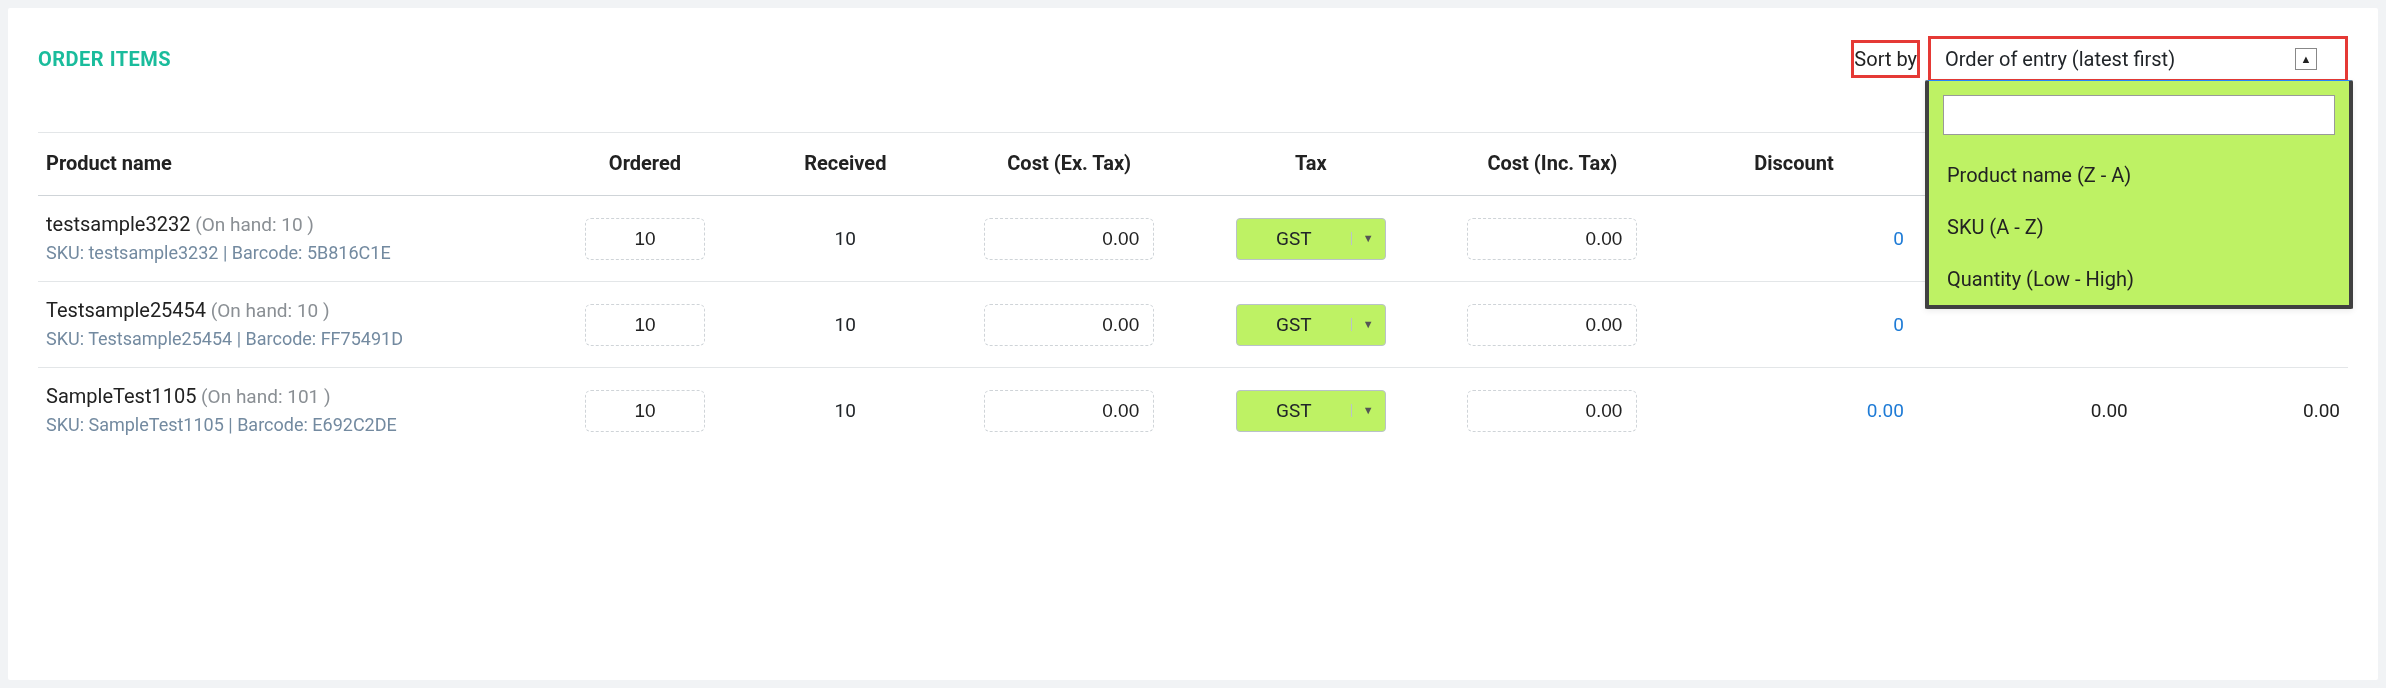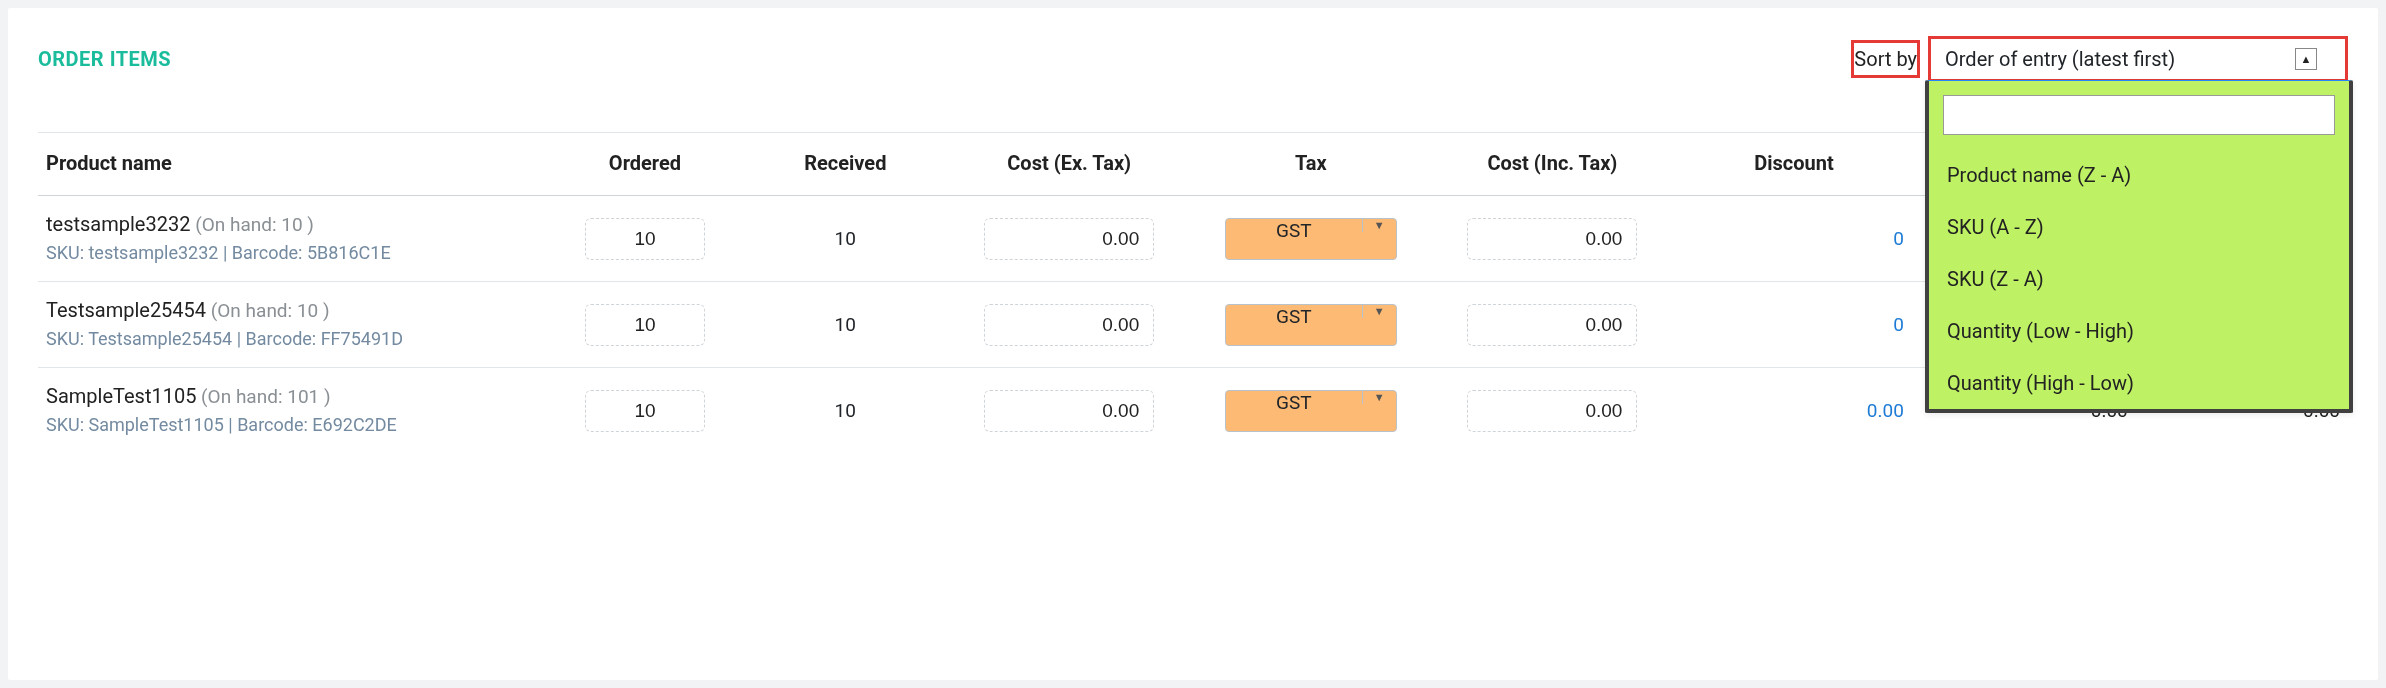--- a/index.html
+++ b/index.html
@@ -149,27 +149,27 @@
     text-align: right;
     padding-right: 14px;
     font-size: 19px;
     color: #222;
     background: #fff;
   }
   .received-val { font-size: 19px; }
 
   .tax-select {
     display: inline-flex;
-    align-items: flex-start;
+    align-items: center;
     border: 1px solid #b9c2c9;
     border-radius: 4px;
     height: 42px;
-    width: 172px;
+    width: 150px;
     overflow: hidden;
-    background: #fdba74;
+    background: #bef264;
   }
   .tax-select .txt {
     flex: 1;
     display: flex;
     align-items: center;
     justify-content: center;
     font-size: 19px;
   }
   .tax-select .dd {
     width: 34px;
@@ -210,23 +210,21 @@
         <div class="sort-display">
           <span>Order of entry (latest first)</span>
           <span class="caret">▲</span>
         </div>
 
         <div class="dropdown">
           <input class="dropdown-search" type="text" value="" style="">
           <div class="dropdown-list">
             <div class="opt">Product name (Z - A)</div>
             <div class="opt">SKU (A - Z)</div>
-            <div class="opt">SKU (Z - A)</div>
             <div class="opt">Quantity (Low - High)</div>
-            <div class="opt">Quantity (High - Low)</div>
           </div>
         </div>
       </div>
     </div>
   </div>
 
   <table>
     <colgroup>
       <col class="c-name">
         <col class="c-ord">

